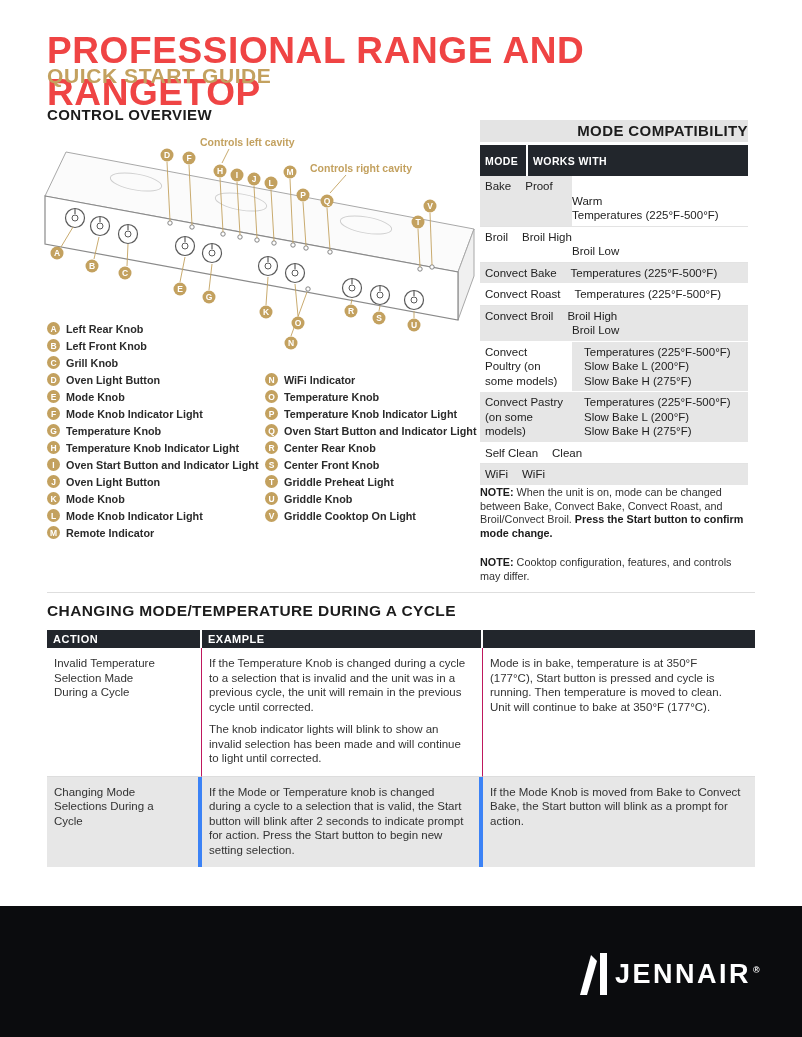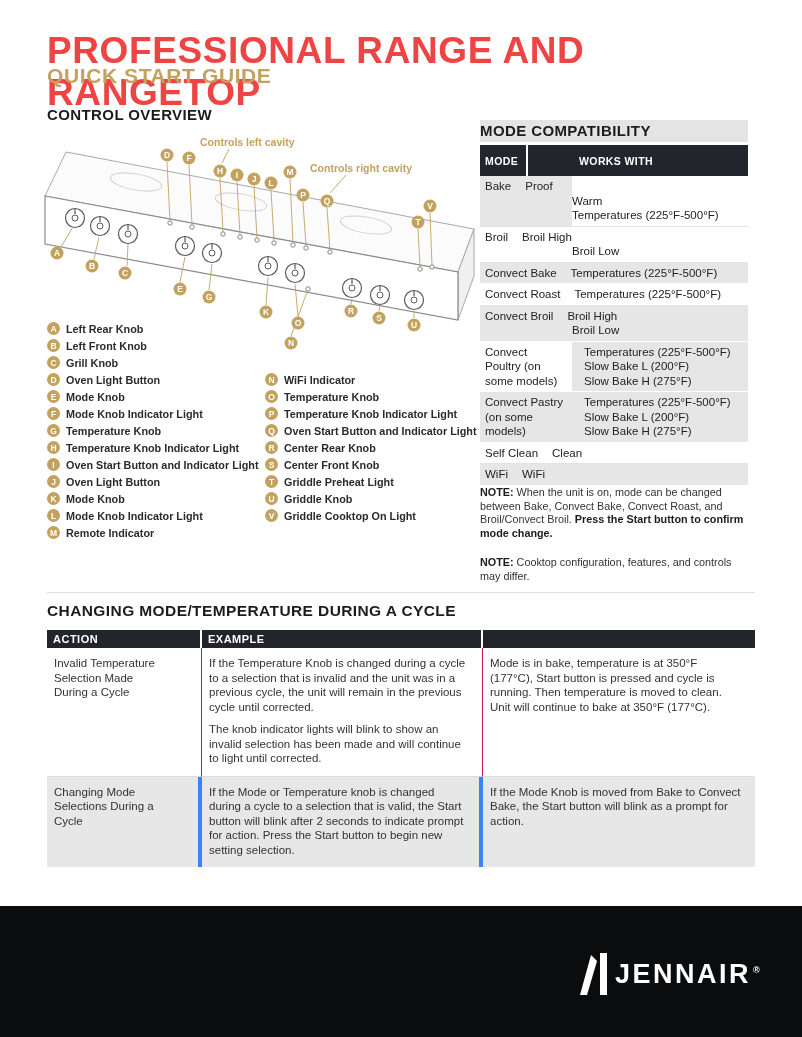--- a/index.html
+++ b/index.html
@@ -17,27 +17,27 @@
 
   .legend { position:absolute; }
   #legend-col1 { left:47px; top:320px; }
   #legend-col2 { left:265px; top:371px; }
   .legend-item { display:flex; align-items:center; height:17px; }
   .badge { flex:0 0 13px; width:13px; height:13px; border-radius:50%; background:#C3A15F; color:#fff;
            font-size:8.5px; font-weight:bold; display:flex; align-items:center; justify-content:center; margin-right:6px; }
   .legend-label { font-size:10.8px; font-weight:bold; color:#2b2b2b; white-space:nowrap; }
 
   .mc { position:absolute; left:480px; top:120px; width:268px; }
-  .mc-heading { background:#E4E4E4; height:22px; line-height:22px; text-align:left; font-size:15px; font-weight:bold;
+  .mc-heading { background:#E4E4E4; height:22px; line-height:22px; text-align:right; font-size:15px; font-weight:bold;
                 letter-spacing:0.4px; color:#1c1c1c; margin-bottom:3px; }
   .mc-header { background:#22262C; height:31px; display:flex; align-items:center; color:#fff; font-size:10.5px;
                font-weight:bold; letter-spacing:0.4px; }
   .mc-header .h-mode { width:46px; padding-left:5px; }
   .mc-header .h-div { width:2px; height:100%; background:#fff; }
-  .mc-header .h-works { padding-left:11px;margin-left:40px; }
+  .mc-header .h-works { padding-left:5px; }
   .mc-row { position:relative; font-size:11.5px; line-height:14.5px; color:#222; padding:3px 5px; border-bottom:1px solid #fff; }
   .mc-row.hairline { border-bottom:1px solid #e3e3e3; }
   .mc-stripe { position:absolute; left:0; top:0; bottom:0; width:92px; }
   .mc-line1, .mc-rest, .mc-cols { position:relative; }
   .mc-first { margin-left:14px; }
   .mc-rest { margin-left:87px; }
   .mc-cols { display:flex;gap:12px; }
   .mc-modecell { width:87px; padding-right:6px; }
   .mc-workscell { flex:1; }
 

